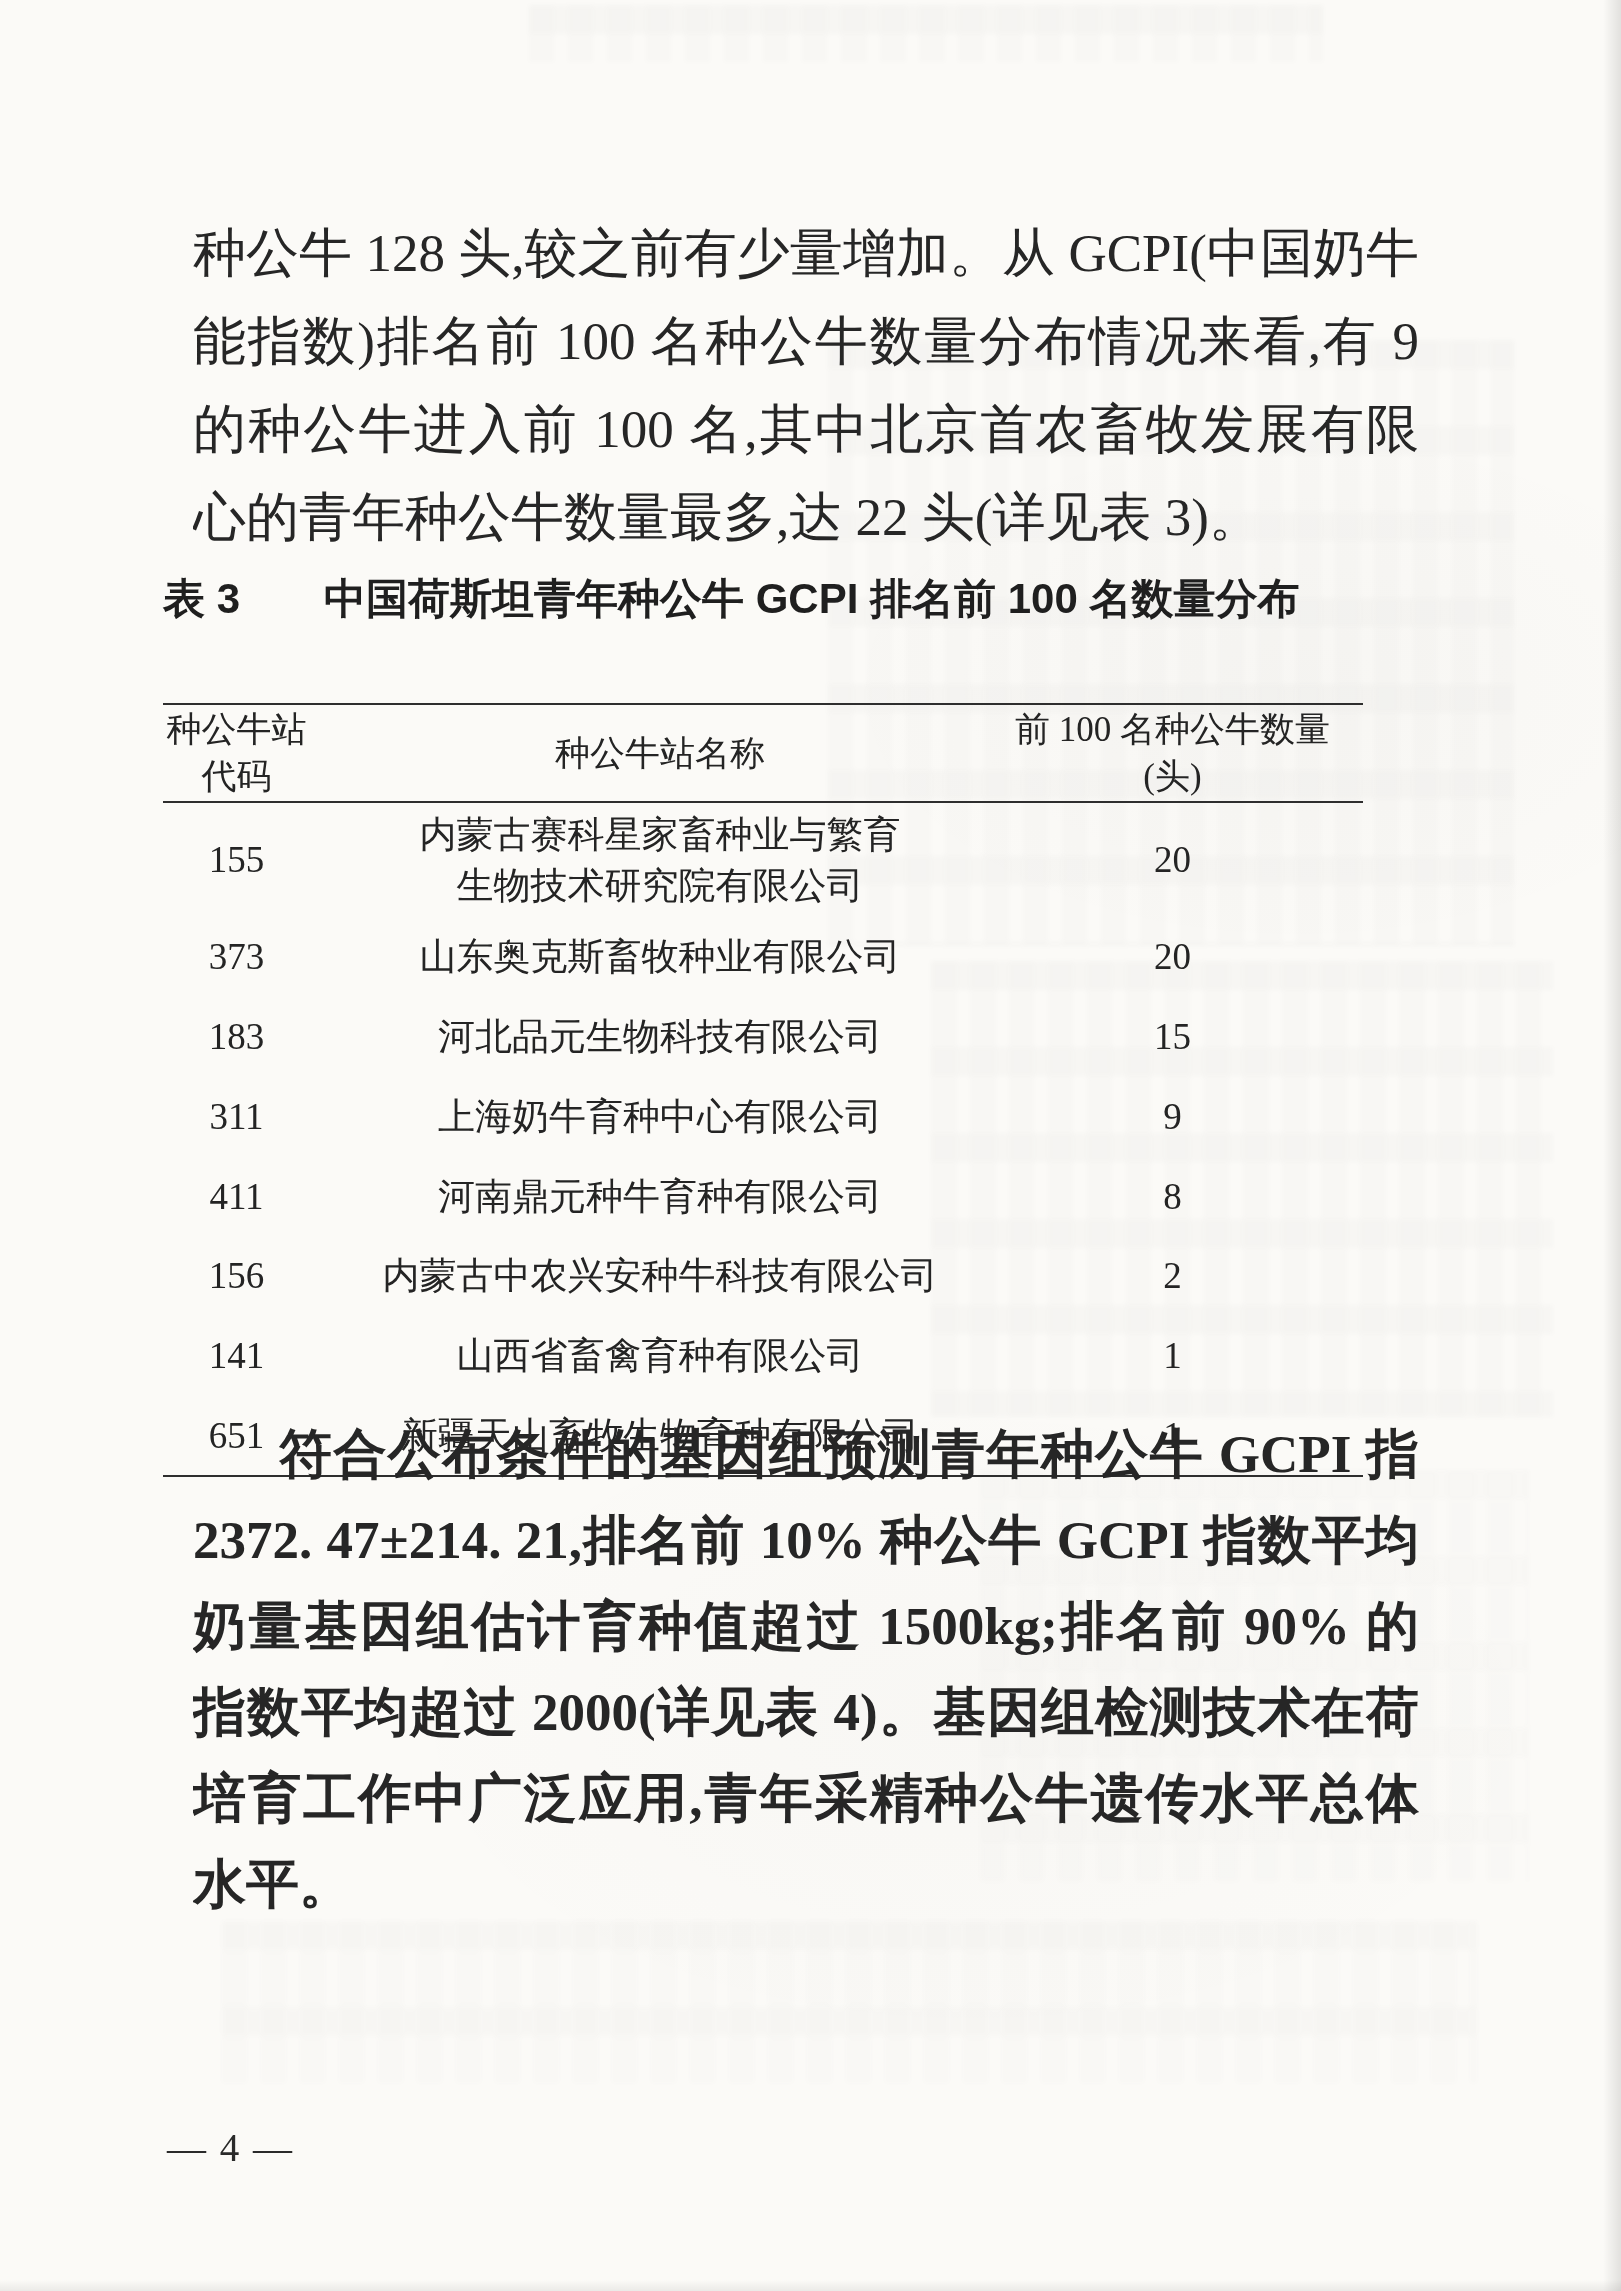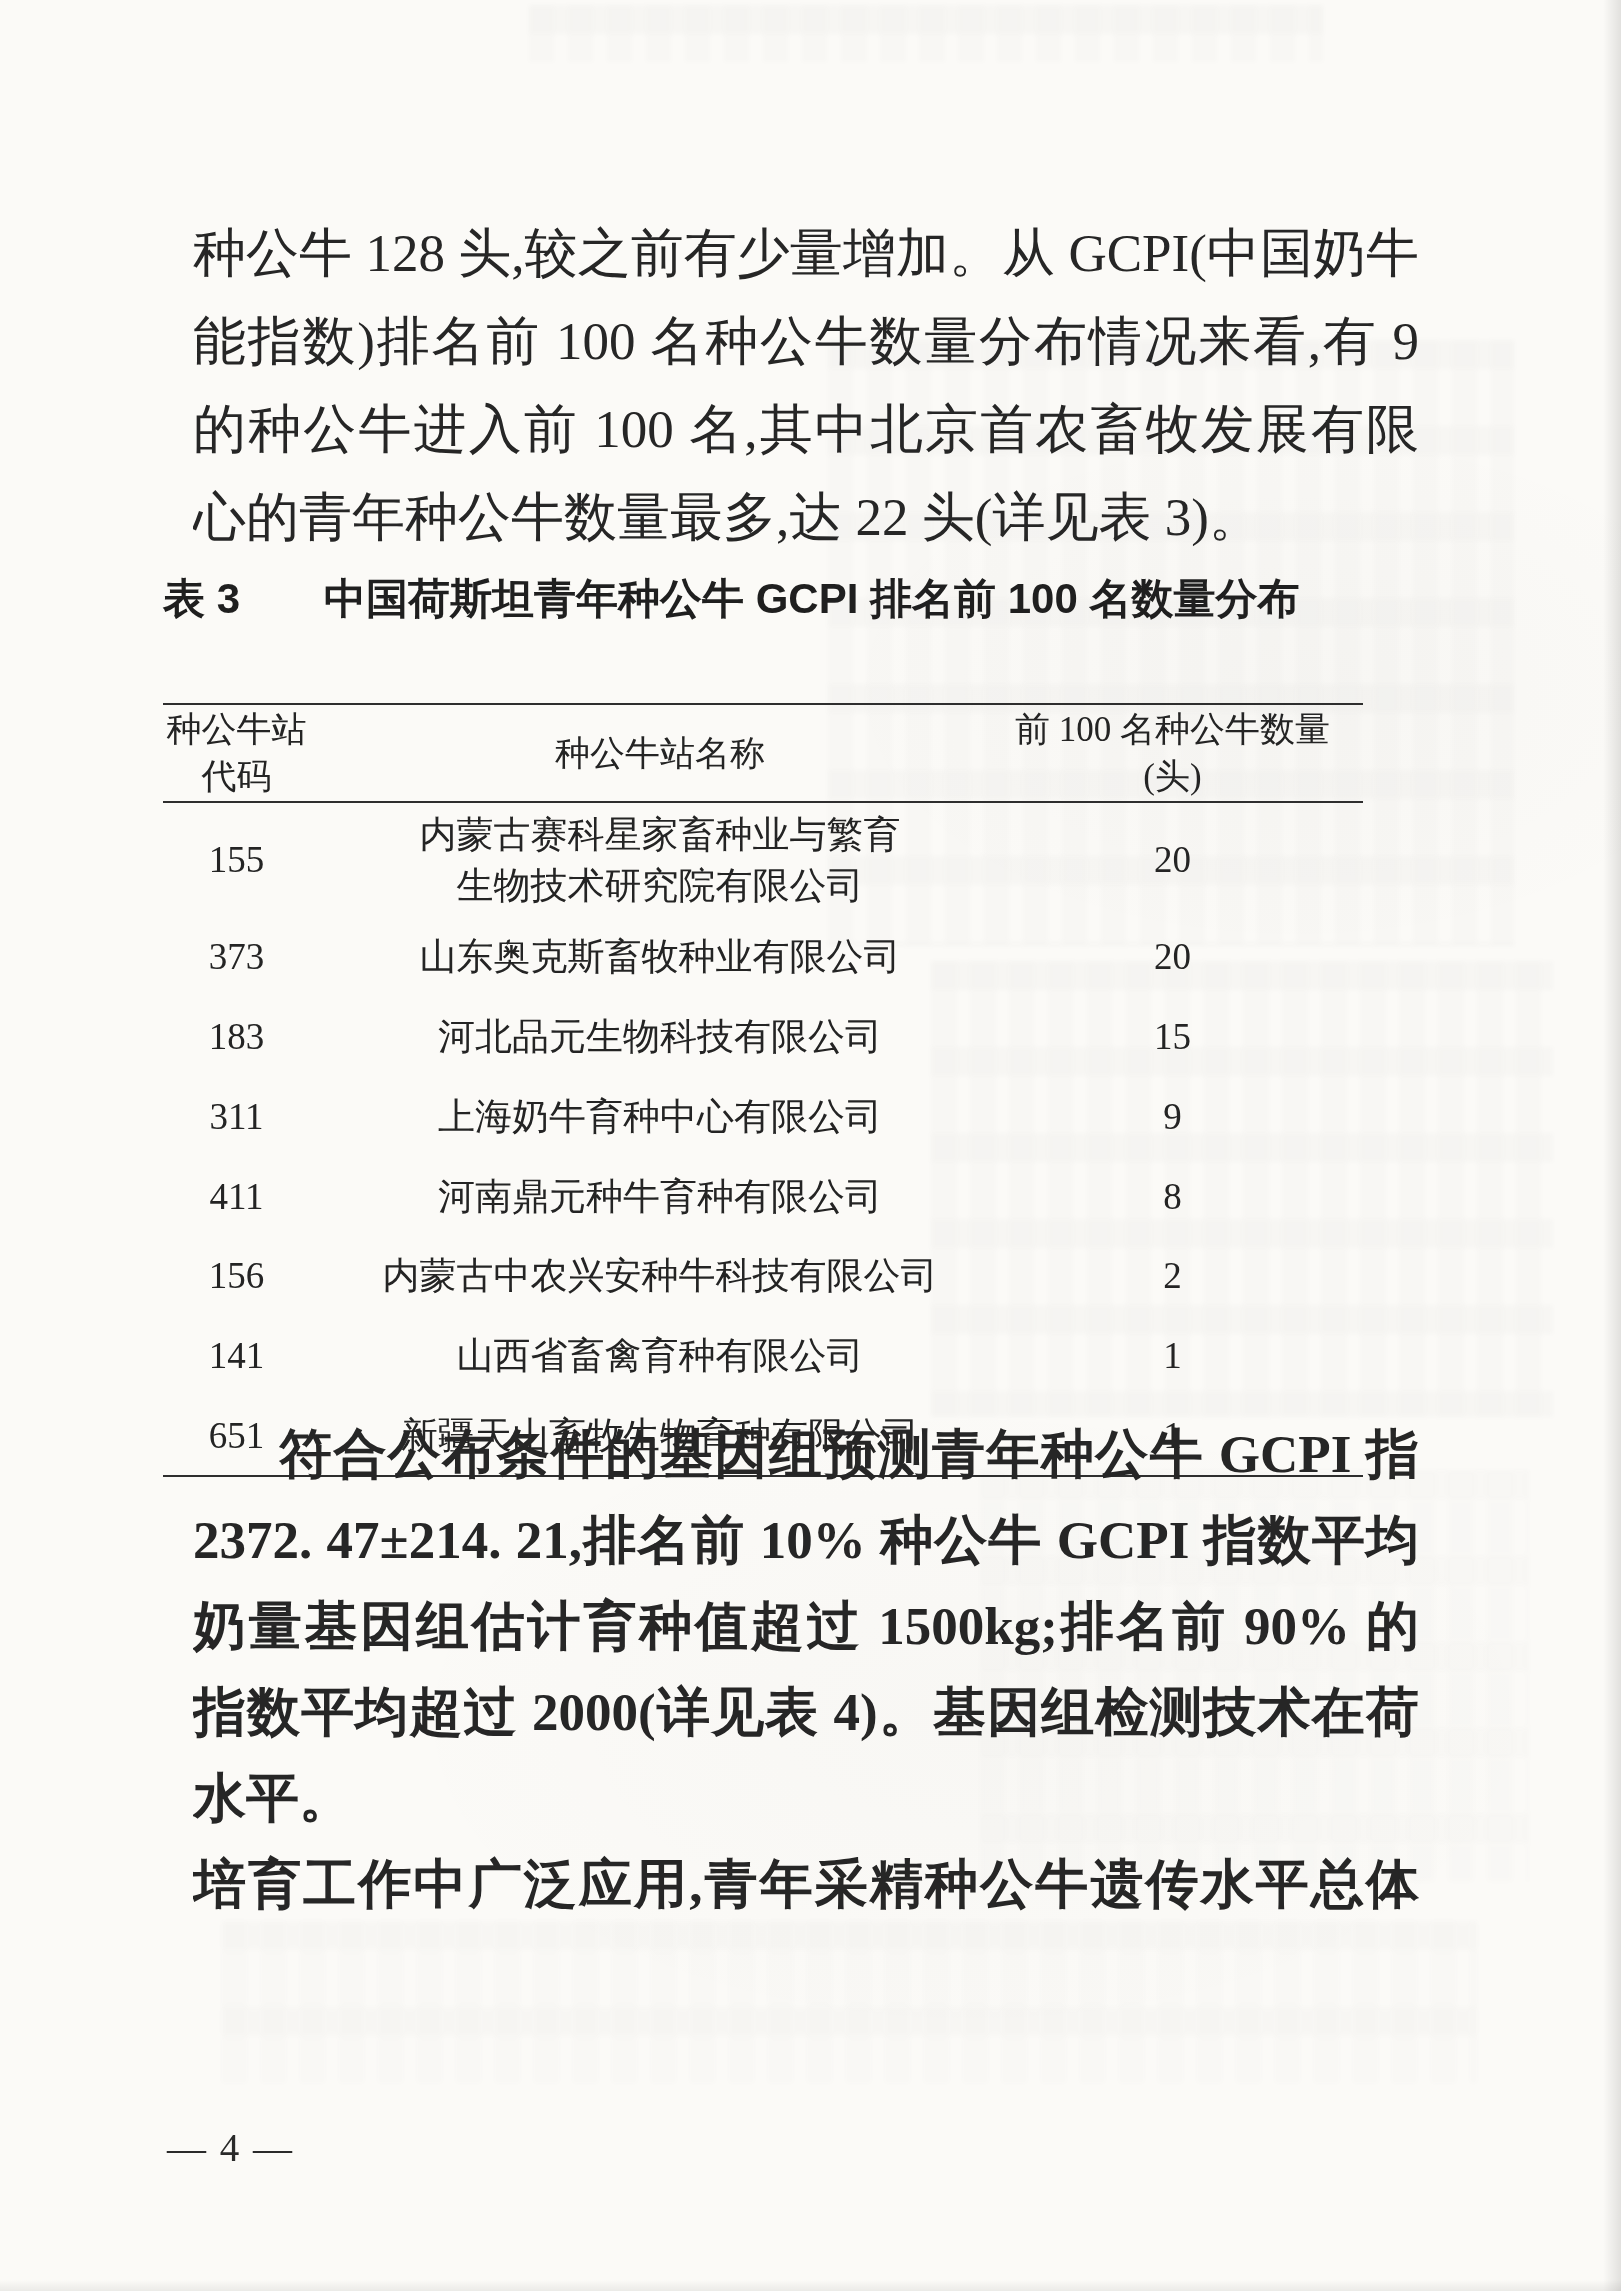--- a/index.html
+++ b/index.html
@@ -166,20 +166,20 @@
         <td class="cell-count">1</td>
       </tr>
     </tbody>
   </table>
 
   <div class="para para2">
     <div class="pline justify indent">符合公布条件的基因组预测青年种公牛 GCPI 指数平均值为</div>
     <div class="pline justify">2372. 47±214. 21,排名前 10% 种公牛 GCPI 指数平均超过 2600,产</div>
     <div class="pline justify">奶量基因组估计育种值超过 1500kg;排名前 90% 的种公牛 GCPI</div>
     <div class="pline justify">指数平均超过 2000(详见表 4)。基因组检测技术在荷斯坦种公牛</div>
+    <div class="pline justify">培育工作中广泛应用,青年采精种公牛遗传水平总体都处在较高</div>
     <div class="pline">水平。</div>
-    <div class="pline justify">培育工作中广泛应用,青年采精种公牛遗传水平总体都处在较高</div>
   </div>
 
   <div class="page-num">— 4 —</div>
 
 </div>
 
 
 </body></html>

